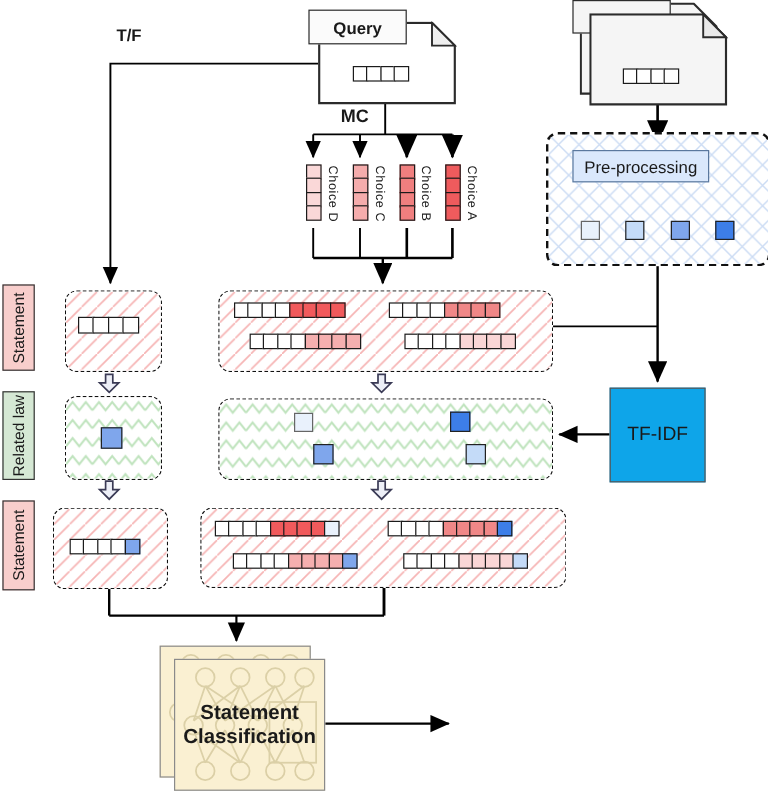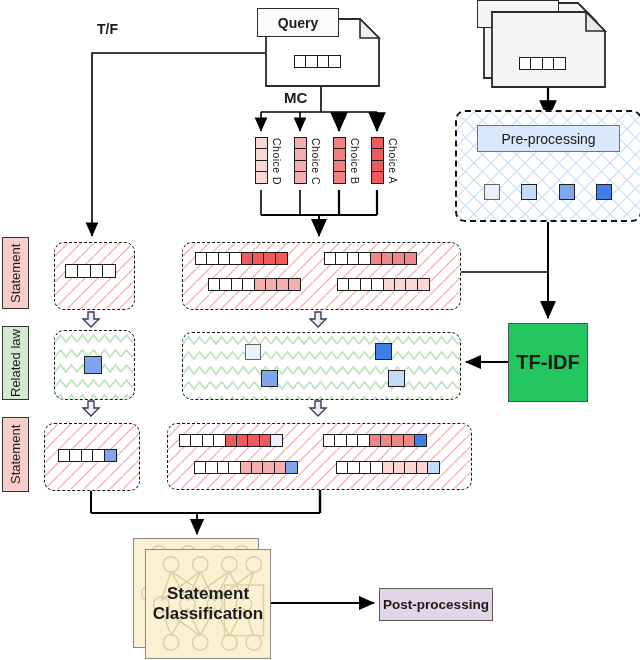--- a/index.html
+++ b/index.html
@@ -176,21 +176,21 @@
       <span style="background: rgb(239, 91, 93);"></span>
       <span style="background: rgb(239, 91, 93);"></span>
     </div>
   <div class="choice-lbl" style="left:387px;top:138px">Choice A</div>
 
   <div class="dbox" style="left:455px;top:110px;width:183px;height:108px;border-width:2px;z-index:2">
     <svg class="tex">
         <rect width="100%" height="100%" fill="url(#crossBlue)"></rect>
       </svg>
   </div>
-  <div class="pbox" style="left:477px;top:125px;width:143px;height:27px;background:#DAE8FC;border:1.6px solid #5a789e;font-size:14px;z-index:3">
+  <div class="pbox" style="left:477px;top:125px;width:114px;height:27px;background:#DAE8FC;border:1.6px solid #5a789e;font-size:14px;z-index:3">
     <span>Pre-processing</span>
   </div>
   <div class="sq" style="left: 484px; top: 184px; width: 16px; height: 16px; border-color: rgb(102, 102, 102); z-index: 3; background: rgb(233, 241, 252);"></div>
   <div class="sq" style="left: 521px; top: 184px; width: 16px; height: 16px; z-index: 3; background: rgb(196, 219, 248);"></div>
   <div class="sq" style="left: 559px; top: 184px; width: 16px; height: 16px; z-index: 3; background: rgb(127, 166, 236);"></div>
   <div class="sq" style="left: 596px; top: 184px; width: 16px; height: 16px; z-index: 3; background: rgb(61, 126, 232);"></div>
 
   <div class="rowlbl" style="left:2px;top:237px;width:25px;height:70px;background:#F8CECC">
     <span>Statement</span>
   </div>
@@ -269,21 +269,21 @@
   <div class="dbox" style="left:182px;top:332px;width:277px;height:66px;z-index:2">
     <svg class="tex">
         <rect width="100%" height="100%" fill="url(#zigGreen)"></rect>
       </svg>
   </div>
   <div class="sq" style="left: 245px; top: 344px; width: 16px; height: 16px; border-color: rgb(102, 102, 102); z-index: 3; background: rgb(233, 241, 252);"></div>
   <div class="sq" style="left: 261px; top: 370px; width: 17px; height: 17px; z-index: 3; background: rgb(127, 166, 236);"></div>
   <div class="sq" style="left: 375px; top: 343px; width: 17px; height: 17px; z-index: 3; background: rgb(61, 126, 232);"></div>
   <div class="sq" style="left: 388px; top: 370px; width: 17px; height: 17px; z-index: 3; background: rgb(196, 219, 248);"></div>
 
-  <div class="pbox" style="left:508px;top:323px;width:80px;height:79px;background:#22c55e;border:1.8px solid #555;font-weight:bold;font-size:20px;z-index:2">
+  <div class="pbox" style="left:508px;top:323px;width:80px;height:79px;background:#0ea5e9;border:1.8px solid #555;font-weight:normal;font-size:16px;z-index:2">
     <span>TF-IDF</span>
   </div>
 
   <div class="dbox" style="left:44px;top:423px;width:94px;height:66px;z-index:2">
     <svg class="tex">
         <rect width="100%" height="100%" fill="url(#hatchPink)"></rect>
       </svg>
   </div>
   <div class="vec abs" style="left:58px;top:449px;z-index:3">
       <span style="background: rgb(255, 255, 255);"></span>
@@ -351,17 +351,14 @@
   <div class="sc-box" style="left:145px;top:549px;z-index:3">
     <svg width="124" height="107">
         <use href="#nn"></use>
       </svg>
   </div>
   <div class="sc-text" style="left:145px;top:584px;width:126px;z-index:4">
     <div>Statement</div>
     <div>Classification</div>
   </div>
 
-  <div class="pbox" style="left:379px;top:588px;width:114px;height:33px;background:#E1D5E7;border:1.8px solid #555;font-weight:bold;font-size:13.5px;z-index:2">
-    <span>Post-processing</span>
-  </div>
 
 </div>
 
 </body></html>

